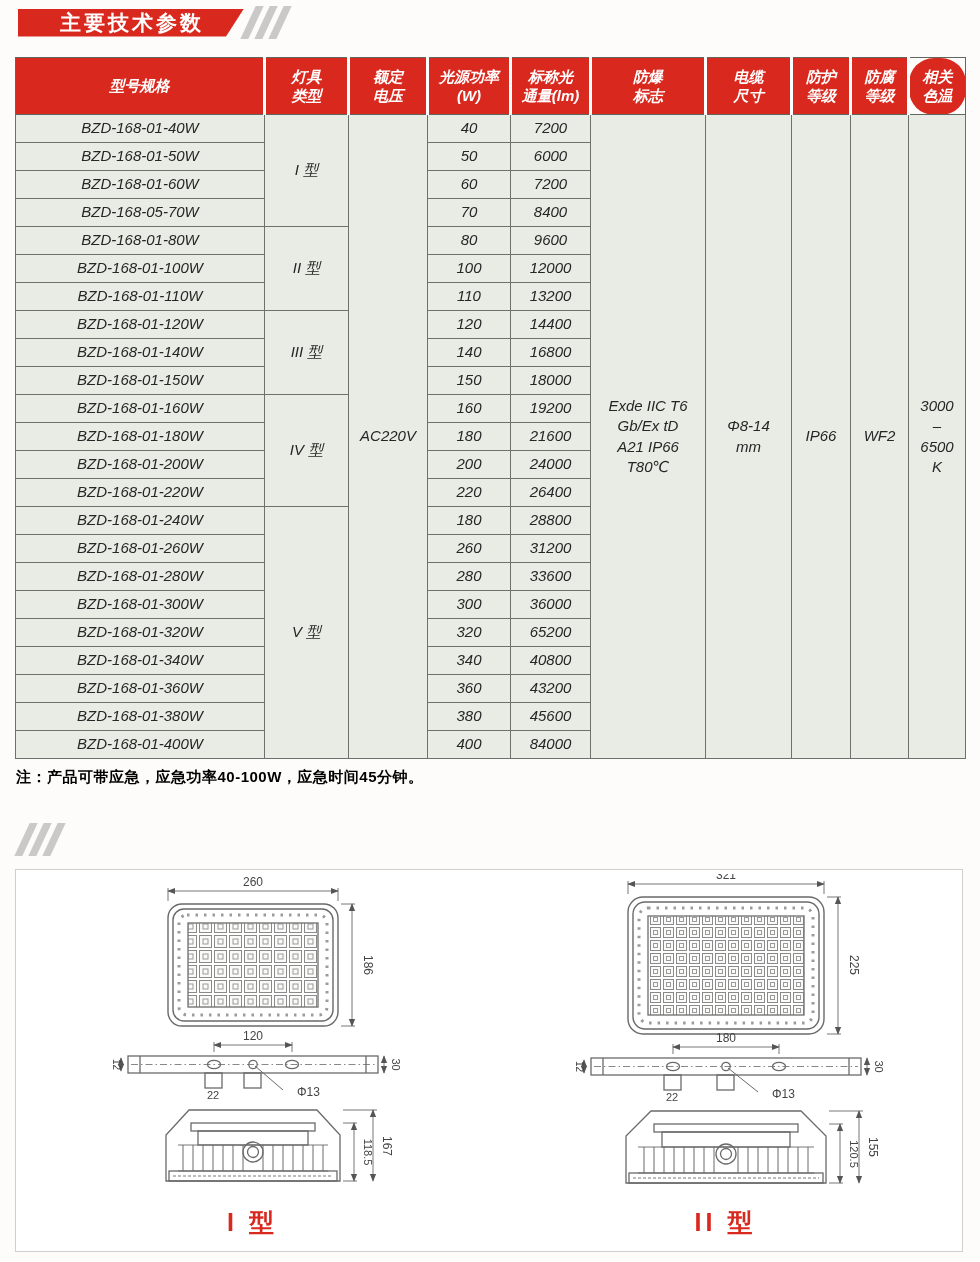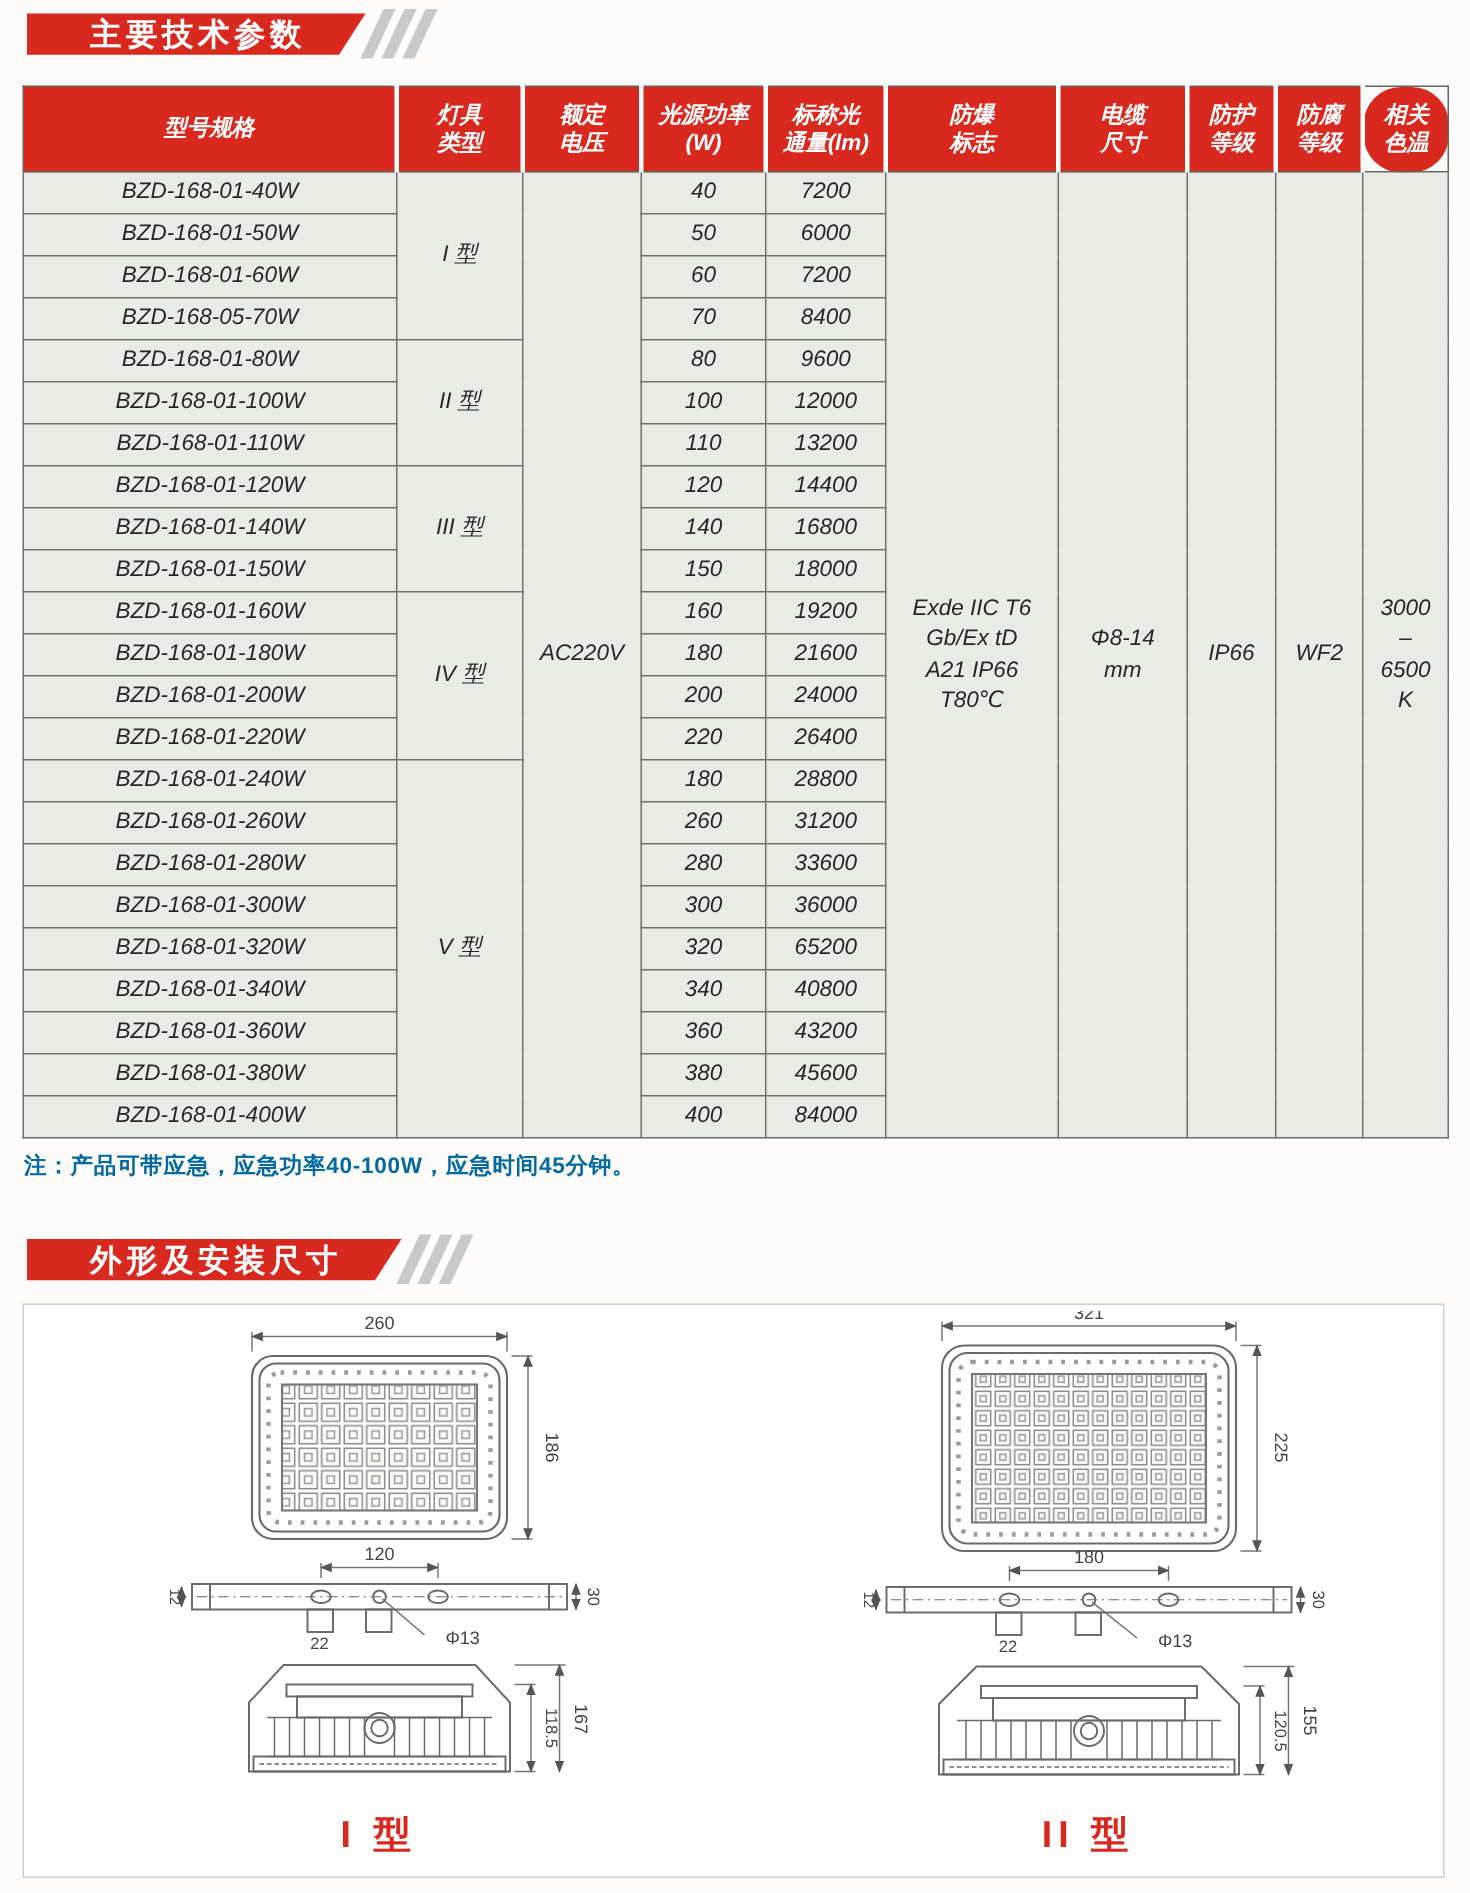--- a/index.html
+++ b/index.html
@@ -35,21 +35,21 @@
     border-right:3px solid #fff;border-bottom:1px solid #5f675f;
   }
   table.specs th:last-child{border-right:none;border-radius:25px;}
   table.specs td{
     background:#e9ece5;border:1px solid #6b726b;
     font-size:15px;color:#262626;text-align:center;vertical-align:middle;
     height:27px;padding:0;line-height:1.35;
   }
   td.pre{white-space:pre-line;line-height:1.55;}
   
-  .note{color:#0369a1;font-size:15px;margin:9px 0 0 16px;font-weight:bold;letter-spacing:0.5px;}
+  .note{color:#000000;font-size:15px;margin:9px 0 0 16px;font-weight:bold;letter-spacing:0.5px;}
   
   .draw-box{
     width:948px;margin:13px 15px 0 15px;height:383px;background:#fff;
     border:1px solid #cfcfcf;display:flex;justify-content:space-around;align-items:flex-start;
     padding-top:4px;box-sizing:border-box;
   }
   .draw-col{display:flex;flex-direction:column;align-items:center;}
   .draw-label{color:#d9291e;font-size:25px;font-weight:bold;margin-top:2px;letter-spacing:4px;}
   svg text{font-family:"Liberation Sans","DejaVu Sans",sans-serif;}
 </style>
@@ -234,21 +234,20 @@
         <td>BZD-168-01-400W</td>
         <td>400</td>
         <td>84000</td>
       </tr>
     </tbody>
 </table>
 
 <div class="note">注：产品可带应急，应急功率40-100W，应急时间45分钟。</div>
 
 <div class="banner sec2">
-  <div class="banner-main">外形及安装尺寸</div>
   <div class="banner-stripes">
       <span></span>
       <span></span>
       <span></span>
     </div>
 </div>
 
 <div class="draw-box">
 
   <div class="draw-col">

